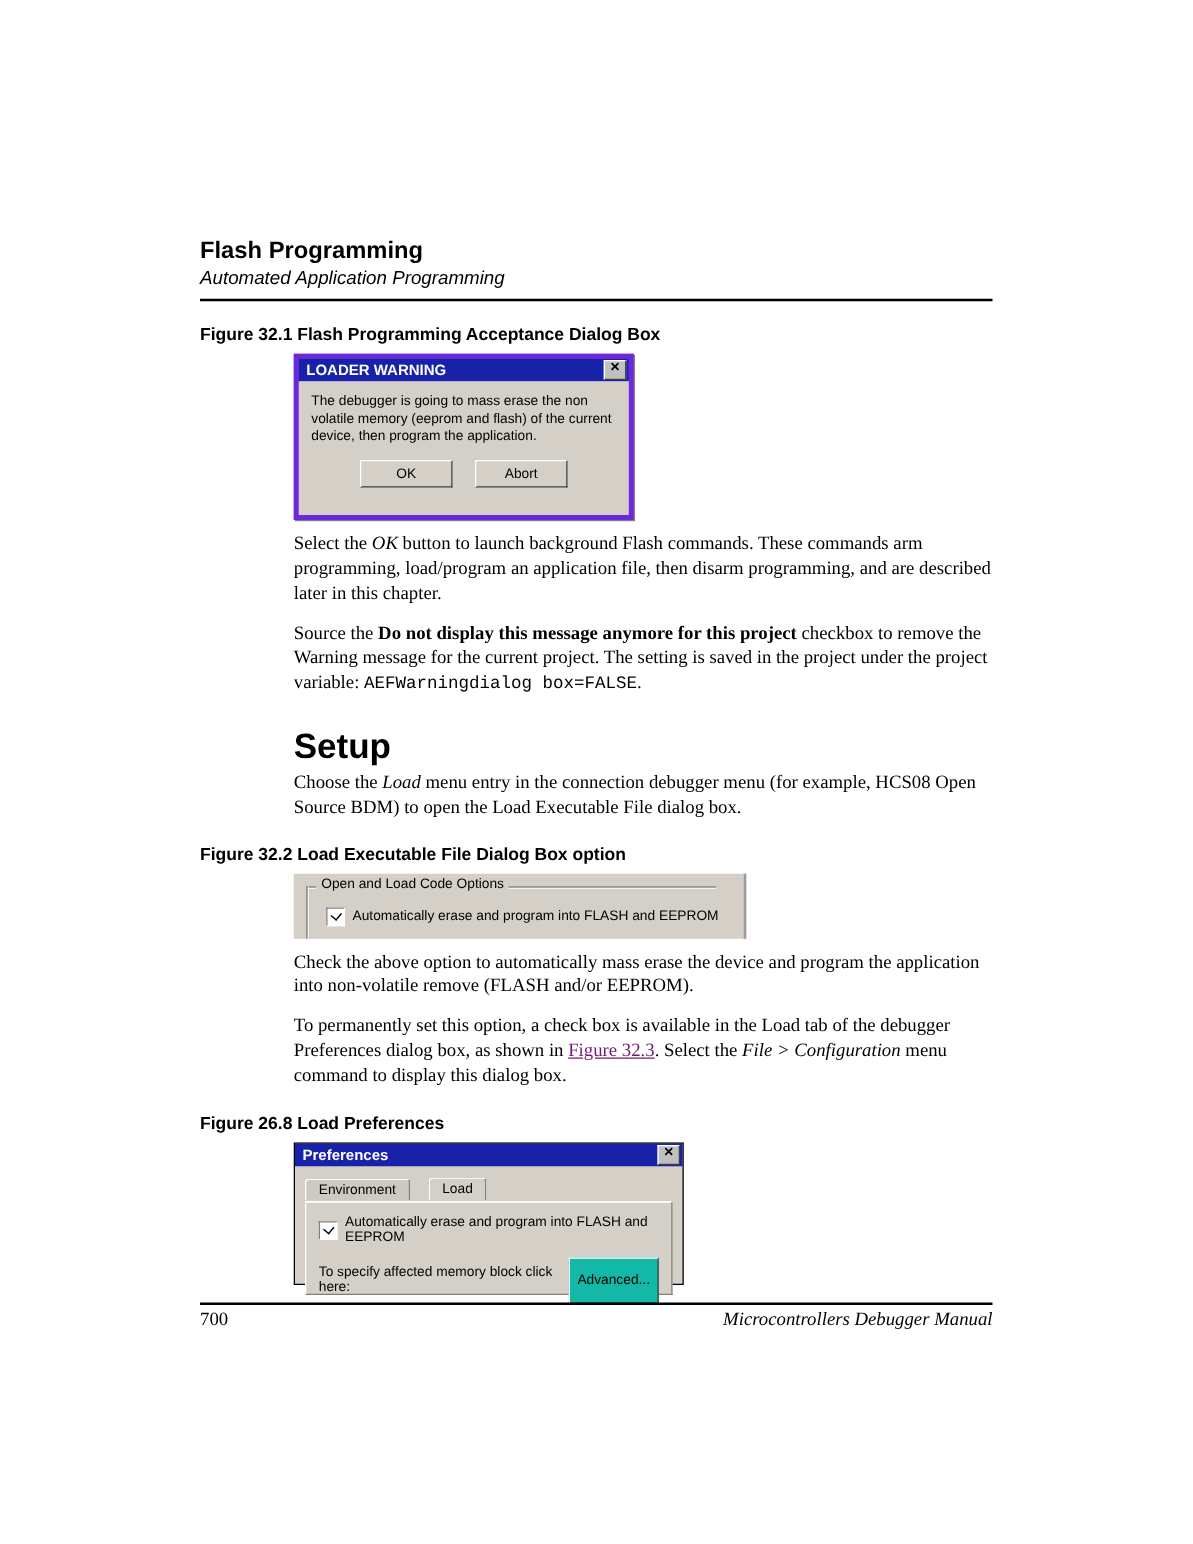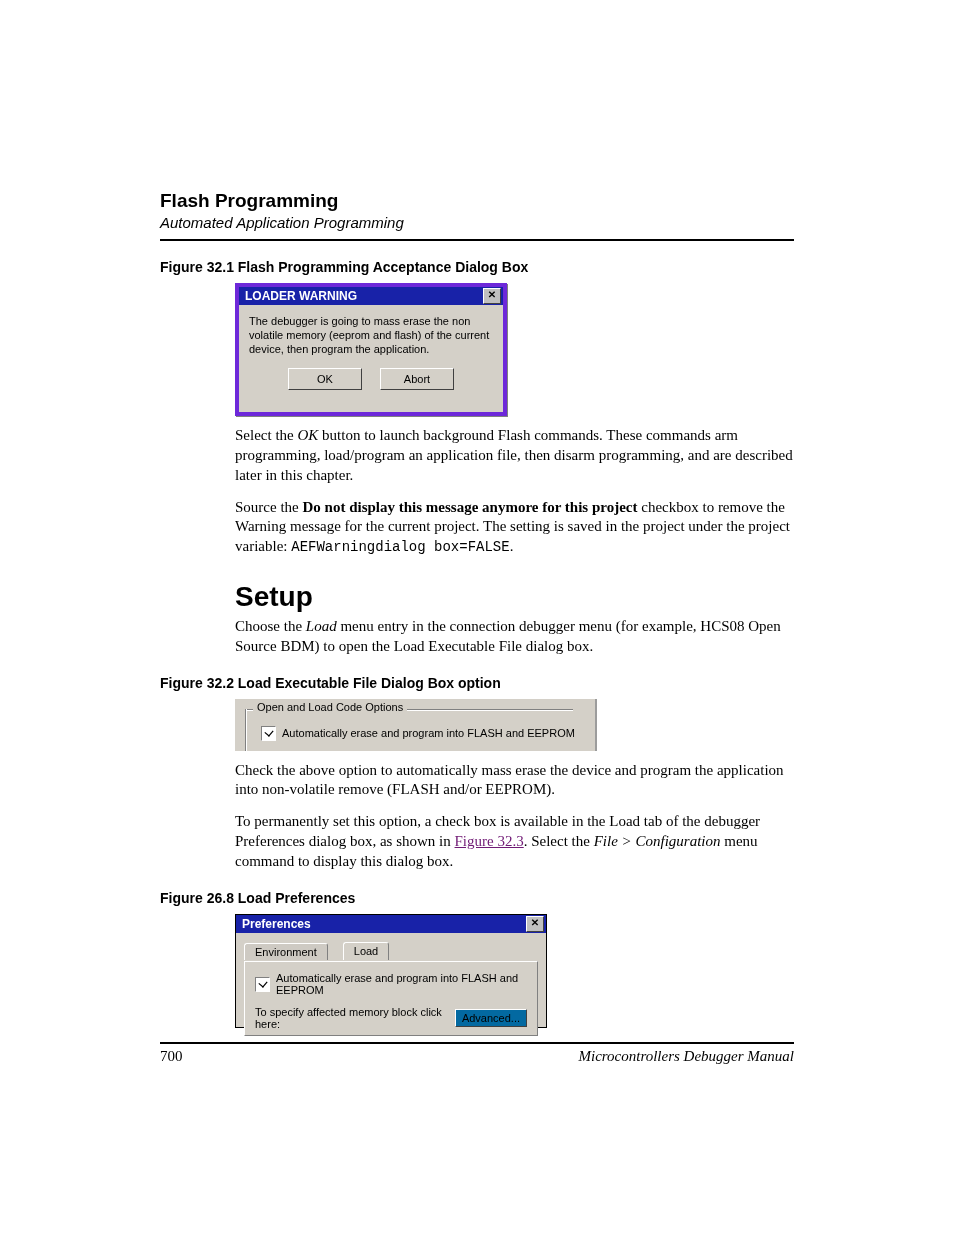--- a/index.html
+++ b/index.html
@@ -235,23 +235,23 @@
     left: 0; right: 0; top: -1px;
     border-top: 1px solid #fff;
   }
   .dlg3-row1 { display: flex; align-items: center; gap: 6px; }
   .dlg3-row2 {
     display: flex; align-items: center; justify-content: space-between;
     margin-top: 10px;
     gap: 8px;
   }
   .adv-btn {
-    height: 18px;
+    height: 37px;
     padding: 0 6px;
-    background: #0369a1;
+    background: #14b8a6;
     border: 1px solid #404040;
     border-top-color: #fff;
     border-left-color: #fff;
     font-size: 11px;
   }
 
   em { font-style: italic; }
   strong.b { font-weight: bold; }
 </style>
 </head>

